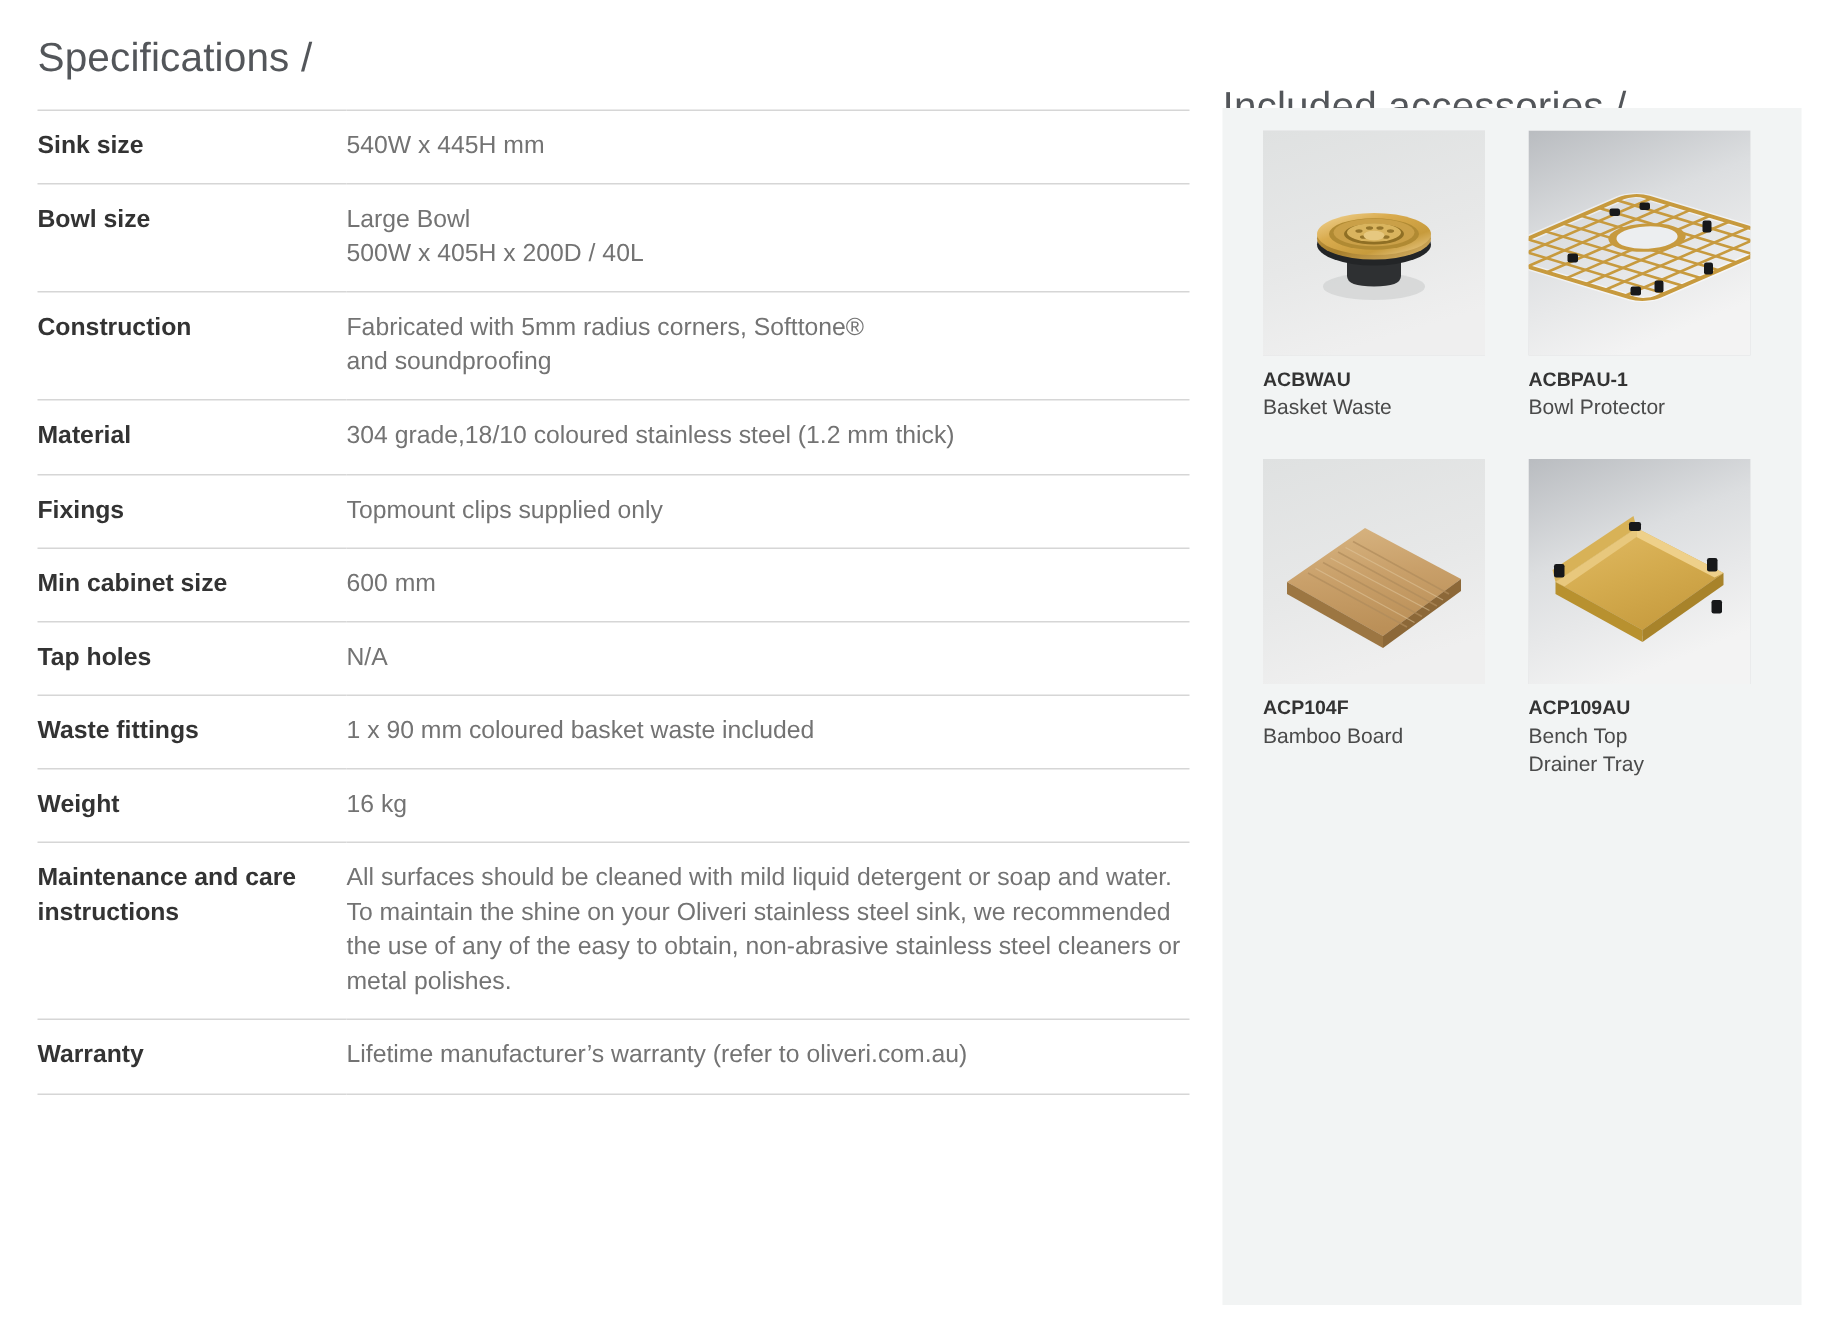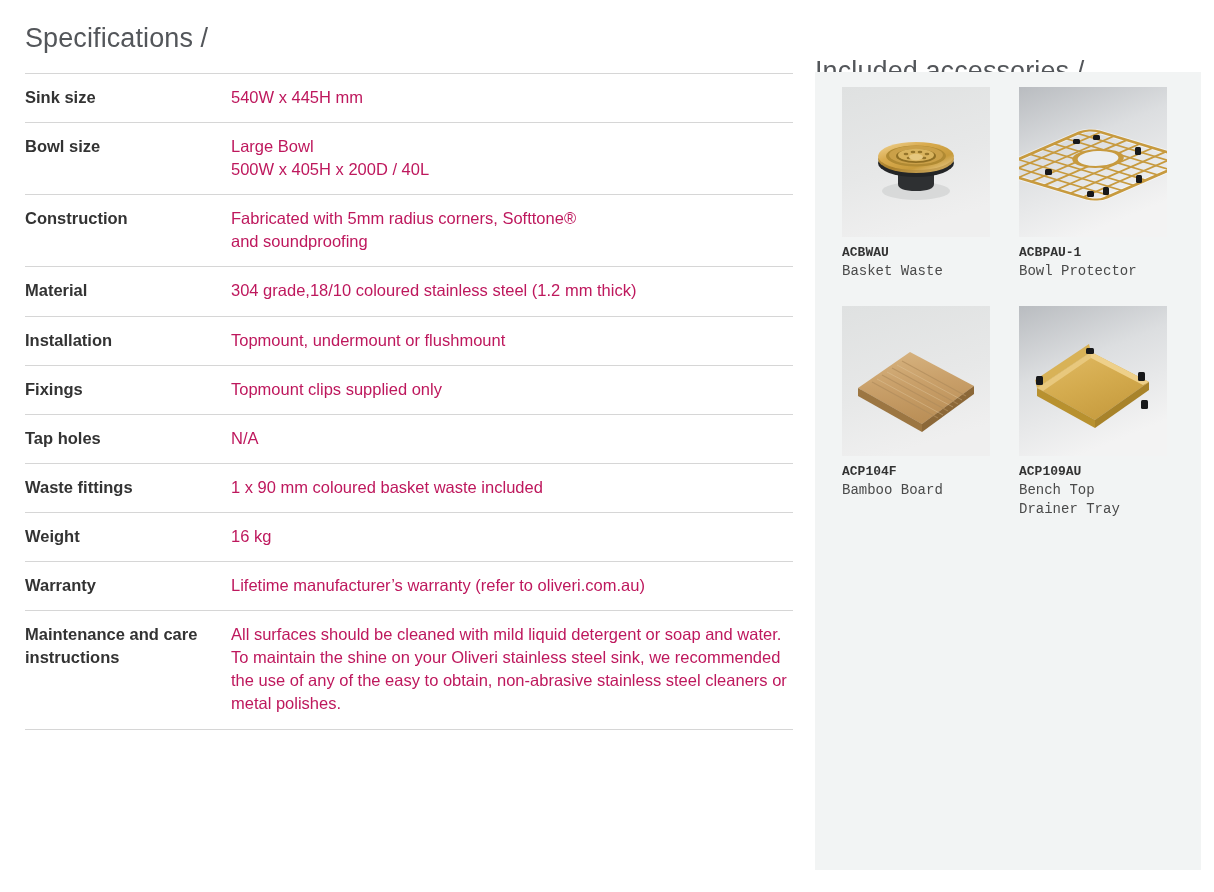--- a/index.html
+++ b/index.html
@@ -85,21 +85,21 @@
   .spec-table th {
     width: 206px;
     font-size: 16.5px;
     font-weight: bold;
     color: #333333;
     line-height: 1.4;
   }
   .spec-table td {
     font-size: 16.5px;
     font-weight: 400;
-    color: #be185d;
+    color: #737373;
     line-height: 1.4;
     white-space: pre-line;
   }
 
   
   .acc-panel {
     position: absolute;
     left: 10px;
     top: 72px;
     width: 386px;
@@ -120,21 +120,20 @@
   }
   .acc-thumb {
     width: 148px;
     height: 150px;
     position: relative;
     overflow: hidden;
     background: #dfe0e1;
   }
   .acc-caption {
     margin-top: 7px;
-    font-family: Liberation Mono, monospace;
   }
   .acc-code {
     font-size: 13px;
     font-weight: bold;
     color: #333333;
     line-height: 1.35;
   }
   .acc-name {
     font-size: 14px;
     font-weight: 400;
@@ -169,46 +168,46 @@
           <tr>
             <th>Construction</th>
             <td>Fabricated with 5mm radius corners, Softtone®
 and soundproofing</td>
           </tr>
           <tr>
             <th>Material</th>
             <td>304 grade,18/10 coloured stainless steel (1.2 mm thick)</td>
           </tr>
           <tr>
-            <th>Installation</th>
-            <td>Topmount, undermount or flushmount</td>
-          </tr>
-          <tr>
             <th>Fixings</th>
             <td>Topmount clips supplied only</td>
           </tr>
           <tr>
+            <th>Min cabinet size</th>
+            <td>600 mm</td>
+          </tr>
+          <tr>
             <th>Tap holes</th>
             <td>N/A</td>
           </tr>
           <tr>
             <th>Waste fittings</th>
             <td>1 x 90 mm coloured basket waste included</td>
           </tr>
           <tr>
             <th>Weight</th>
             <td>16 kg</td>
           </tr>
           <tr>
+            <th>Maintenance and care instructions</th>
+            <td>All surfaces should be cleaned with mild liquid detergent or soap and water. To maintain the shine on your Oliveri stainless steel sink, we recommended the use of any of the easy to obtain, non-abrasive stainless steel cleaners or metal polishes.</td>
+          </tr>
+          <tr>
             <th>Warranty</th>
             <td>Lifetime manufacturer’s warranty (refer to oliveri.com.au)</td>
-          </tr>
-          <tr>
-            <th>Maintenance and care instructions</th>
-            <td>All surfaces should be cleaned with mild liquid detergent or soap and water. To maintain the shine on your Oliveri stainless steel sink, we recommended the use of any of the easy to obtain, non-abrasive stainless steel cleaners or metal polishes.</td>
           </tr>
         </tbody>
     </table>
 
   </div>
 
   <div class="accessories-col">
 
     <h2 class="section-title accessories-title">Included accessories /</h2>
 

